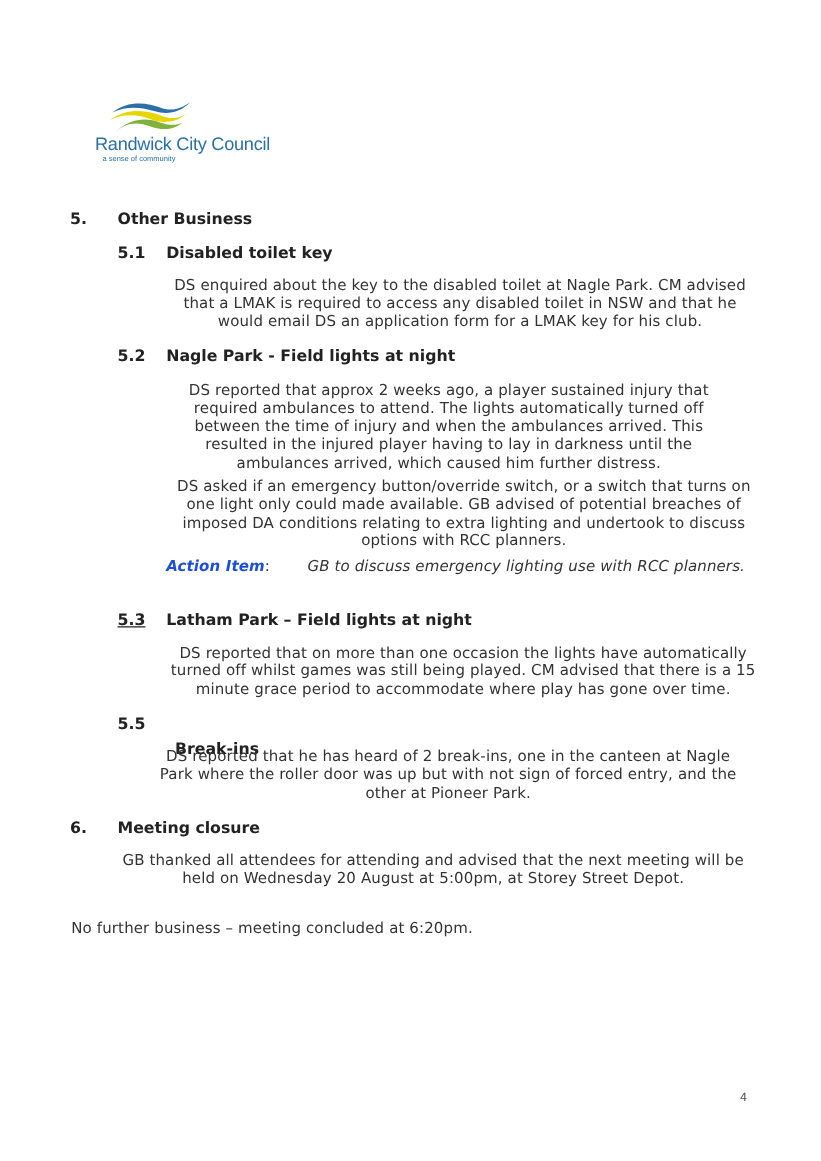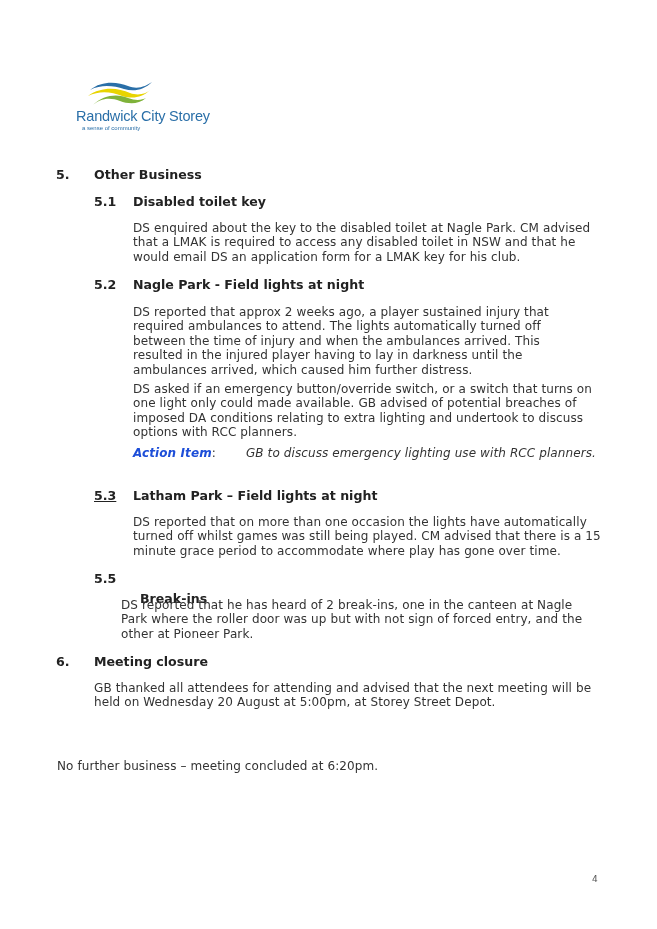--- a/index.html
+++ b/index.html
@@ -7,35 +7,35 @@
          font-family: "DejaVu Sans", sans-serif; color: #2f2f2f; }
   .logo { position: absolute; left: 76px; top: 78px; width: 140px; height: 56px; }
   .logo svg { position: absolute; left: 8px; top: 0; }
   .logo .name { position: absolute; left: 0; top: 30px; font-family: "Liberation Sans", sans-serif;
                 font-size: 14.5px; color: #2a6fa8; letter-spacing: -0.2px; white-space: nowrap; }
   .logo .tag { position: absolute; left: 6px; top: 47px; font-family: "Liberation Sans", sans-serif;
                font-size: 6px; color: #2a6fa8; white-space: nowrap; }
   .sec { position: absolute; font-weight: bold; font-size: 12.6px; color: #222; white-space: nowrap; }
   .num { position: absolute; }
   .para { position: absolute; font-size: 12px; line-height: 14.4px; color: #333; letter-spacing: 0.1px; }
-  .para p { margin: 0; }
+  .para p { margin: 0; text-align: center; }
   .action b { font-style: italic; font-weight: bold; color: #1d4ed8; }
   .action i { font-style: italic; }
   .pnum { position: absolute; left: 592px; top: 874px; font-size: 9px; color: #555; }
 </style>
 </head>
 <body>
 
 <div class="logo">
   <svg width="70" height="32" viewBox="0 0 70 32">
     <path d="M6 12 C18 2, 34 4, 44 8 C54 12, 62 8, 68 4 C60 12, 50 14, 40 11 C30 8, 18 6, 6 12 Z" fill="#2a6fa8"></path>
     <path d="M4 18 C18 8, 34 10, 46 15 C54 18, 62 16, 66 12 C58 20, 48 21, 38 18 C28 14, 16 12, 4 18 Z" fill="#e8d400"></path>
     <path d="M8 28 C20 16, 34 16, 44 20 C52 23, 58 22, 62 20 C54 27, 44 26, 36 23 C26 19, 16 20, 8 28 Z" fill="#7fb23a"></path>
   </svg>
-  <div class="name">Randwick City Storey</div>
+  <div class="name">Randwick City Council</div>
   <div class="tag">a sense of community</div>
 </div>
 
 <div class="sec" style="left:56px; top:167px;">
   <span class="num" style="left:0;">5.</span>
   <span class="num" style="left:38px;">Other Business</span>
 </div>
 
 <div class="sec" style="left:94px; top:194px;">
   <span class="num" style="left:0;">5.1</span>
@@ -76,15 +76,15 @@
 </div>
 
 <div class="sec" style="left:56px; top:654px;">
   <span class="num" style="left:0;">6.</span>
   <span class="num" style="left:38px;">Meeting closure</span>
 </div>
 <div class="para" style="left:94px; top:681px; width:505px;">
   <p>GB thanked all attendees for attending and advised that the next meeting will be held on Wednesday 20 August at 5:00pm, at Storey Street Depot.</p>
 </div>
 
-<div class="para" style="left:57px; top:735px; width:520px;margin-top:24px;">No further business – meeting concluded at 6:20pm.</div>
+<div class="para" style="left:57px; top:735px; width:520px;">No further business – meeting concluded at 6:20pm.</div>
 
 <div class="pnum">4</div>
 
 </body></html>

